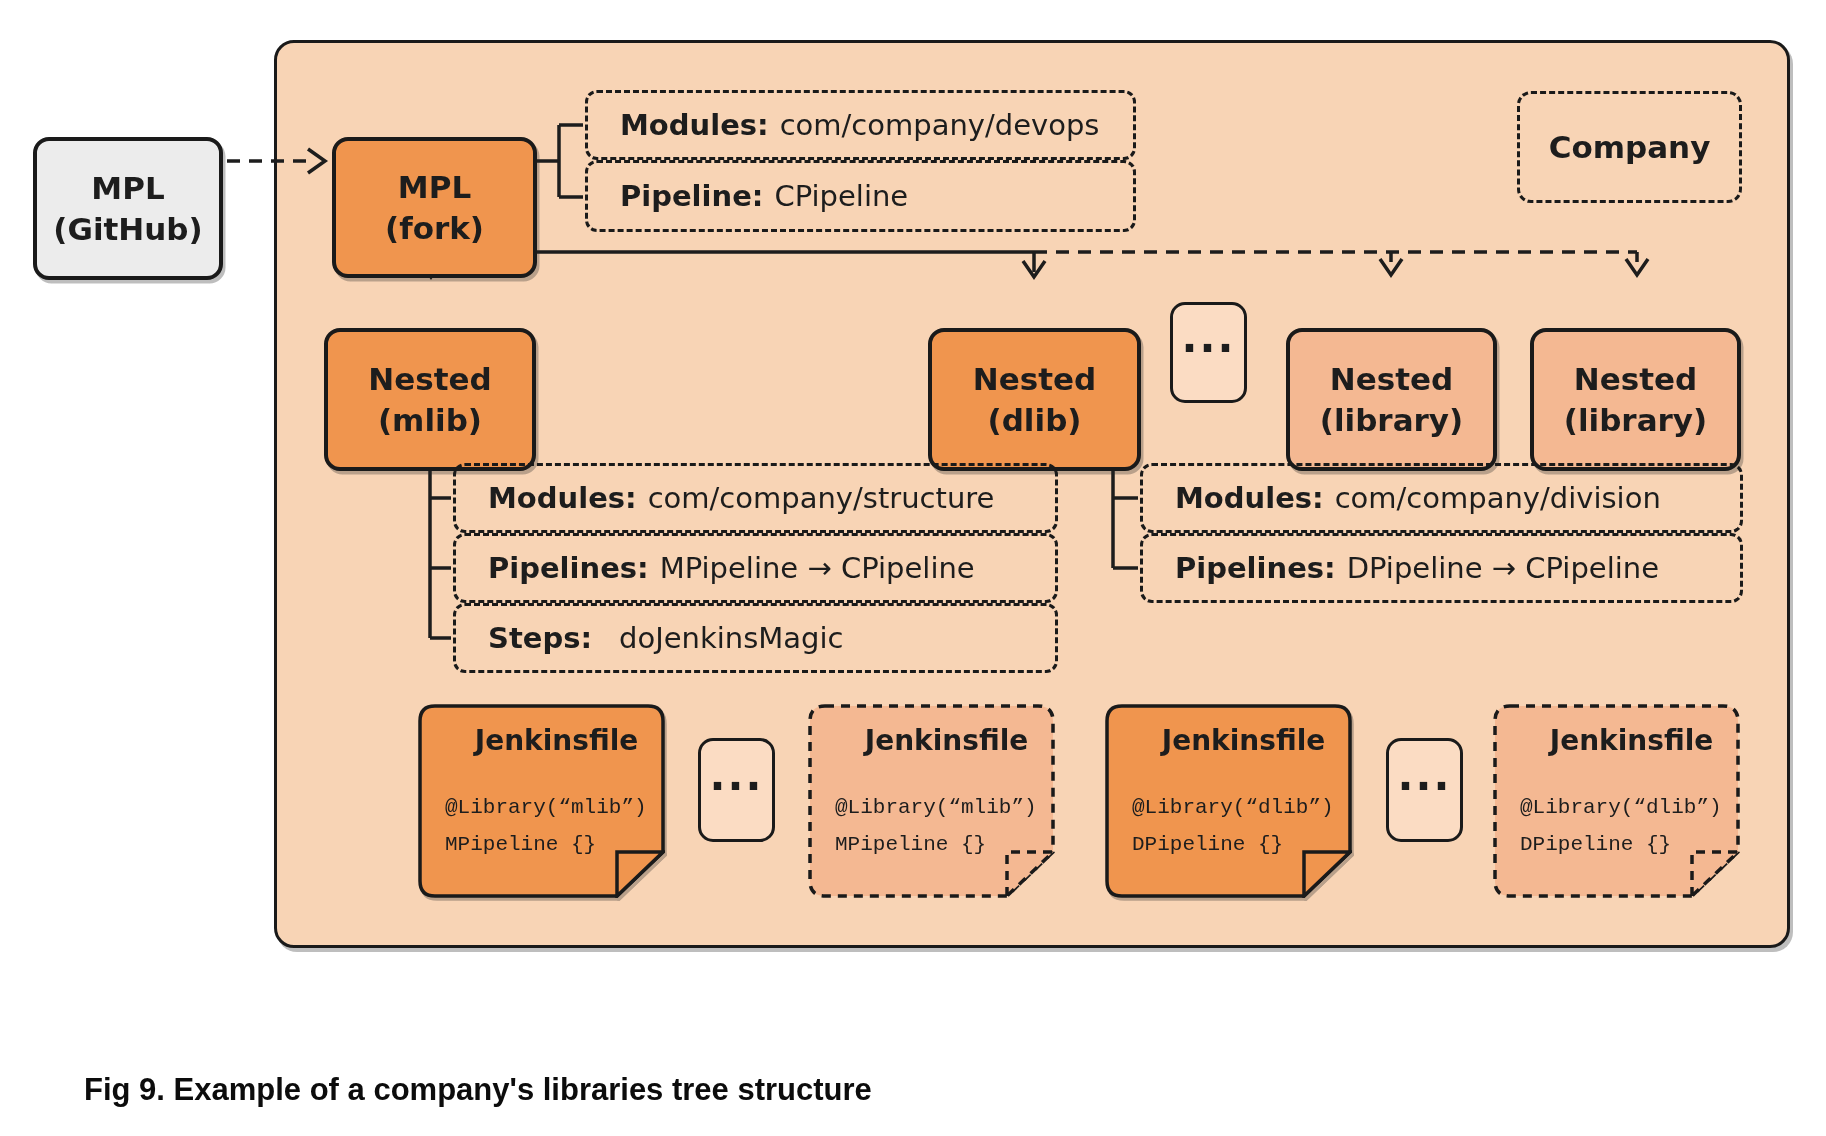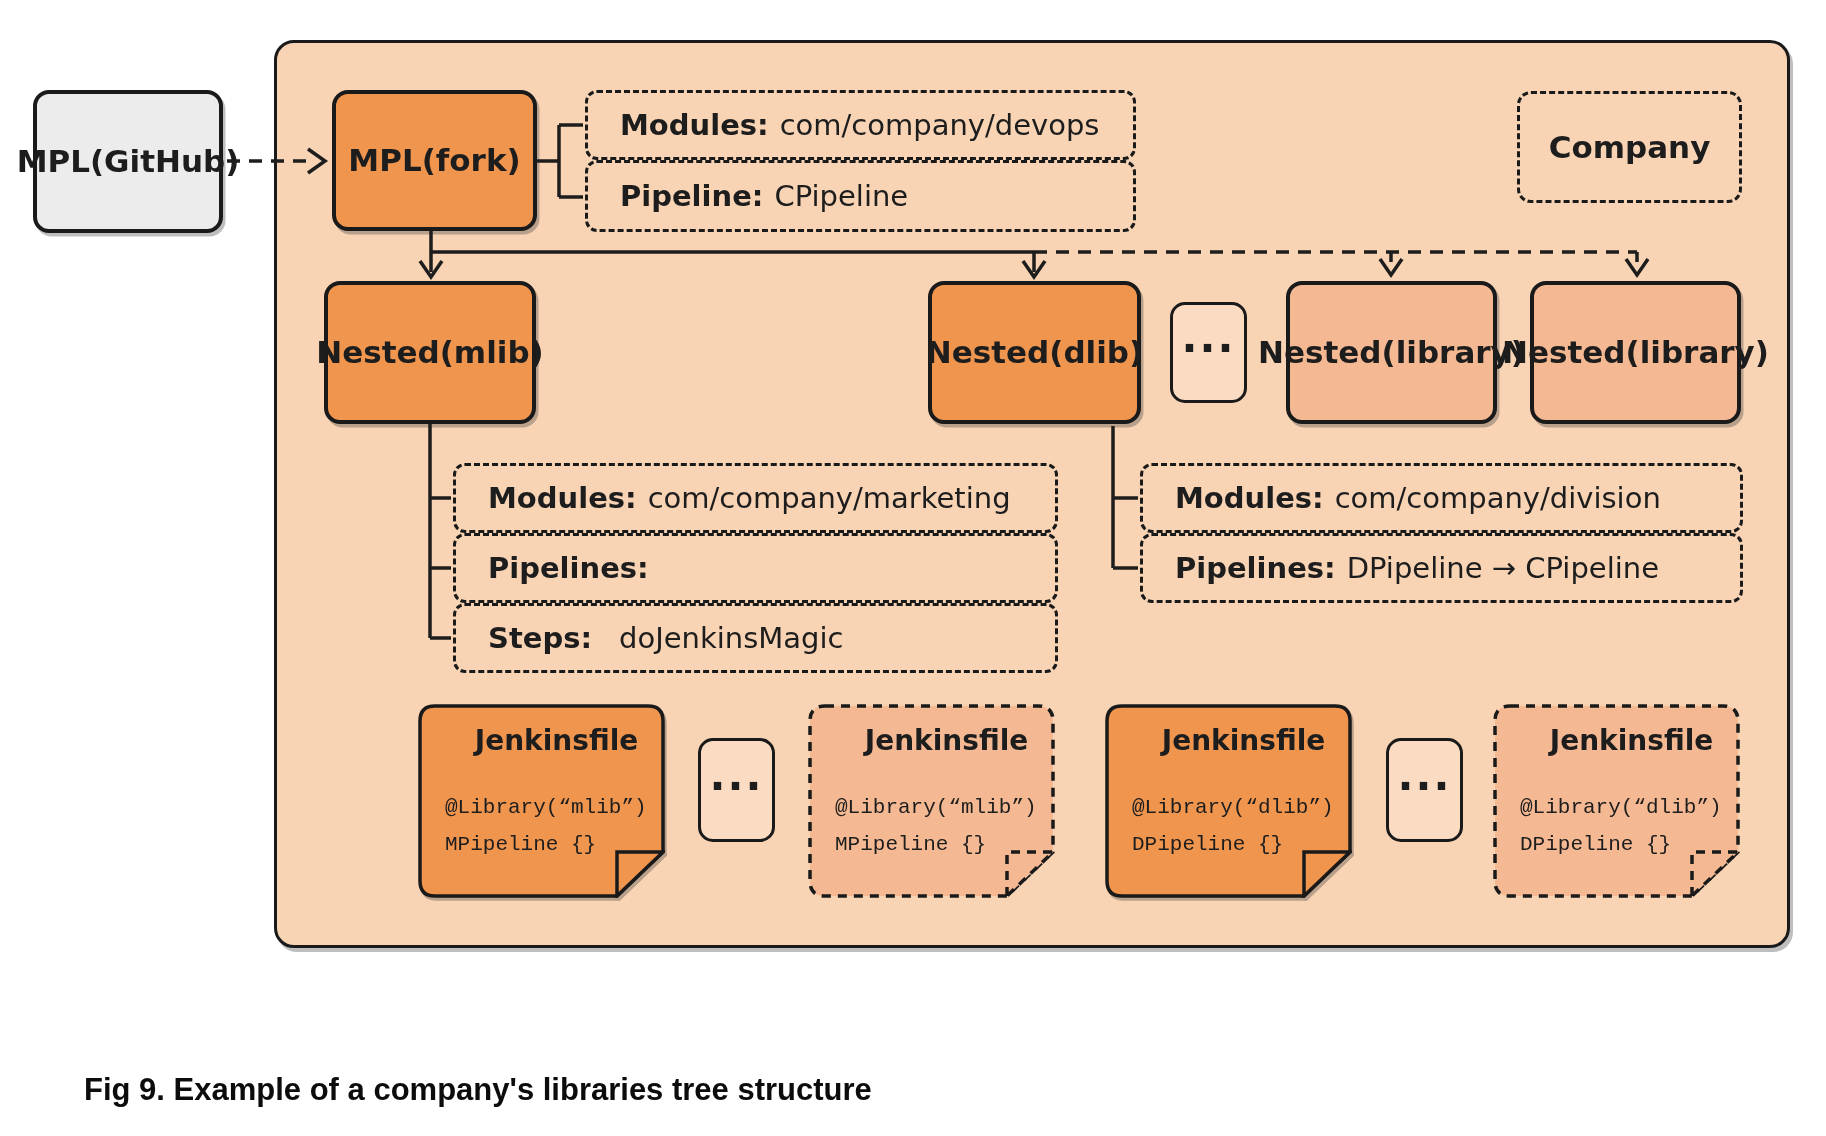--- a/index.html
+++ b/index.html
@@ -3,23 +3,23 @@
 <meta charset="utf-8">
 <style>
   html,body{margin:0;padding:0;background:#fff;}
   .page{position:relative;width:1826px;height:1136px;background:#ffffff;overflow:hidden;
         font-family:"DejaVu Sans",sans-serif;color:#1d1d1d;}
   .abs{position:absolute;box-sizing:border-box;}
 
   .container{left:274px;top:40px;width:1516px;height:908px;background:#f8d4b5;
              border:3.5px solid #1a1a1a;border-radius:20px;box-shadow:3px 4px 0 rgba(40,40,40,.3);}
 
-  .node{display:flex;align-items:center;justify-content:center;
+  .node{display:flex;flex-direction:column;align-items:center;justify-content:center;
         text-align:center;font-weight:bold;font-size:31px;line-height:1.32;
-        border:4px solid #1a1a1a;border-radius:16px;}
+        border:4px solid #1a1a1a;border-radius:16px;margin-top:47px;}
   .shadow{box-shadow:2.5px 3.5px 0 rgba(40,40,40,.3);}
   .gray{background:#ececec;}
   .orange{background:#f0954e;}
   .lightorange{background:#f4b892;}
 
   .github{left:33px;top:90px;width:190px;height:143px;}
   .fork{left:332px;top:90px;width:205px;height:141px;}
   .mlib{left:324px;top:281px;width:212px;height:143px;}
   .dlib{left:928px;top:281px;width:213px;height:143px;}
   .lib1{left:1286px;top:281px;width:211px;height:143px;}
@@ -125,24 +125,25 @@
     <span>Nested</span>
     <span>(library)</span>
   </div>
   <div class="abs node lightorange lib2 shadow">
     <span>Nested</span>
     <span>(library)</span>
   </div>
 
   <div class="abs detail" style="left:453px;top:463px;width:605px;height:70px;">
     <b>Modules:</b>
-    <span class="val">com/company/marketing</span>
+    <span class="val">com/company/structure</span>
   </div>
   <div class="abs detail" style="left:453px;top:533px;width:605px;height:70px;">
     <b>Pipelines:</b>
+    <span class="val">MPipeline → CPipeline</span>
   </div>
   <div class="abs detail" style="left:453px;top:603px;width:605px;height:70px;gap:16px;">
     <b>Steps:</b>
     <span class="val">doJenkinsMagic</span>
   </div>
 
   <div class="abs detail" style="left:1140px;top:463px;width:603px;height:70px;">
     <b>Modules:</b>
     <span class="val">com/company/division</span>
   </div>

